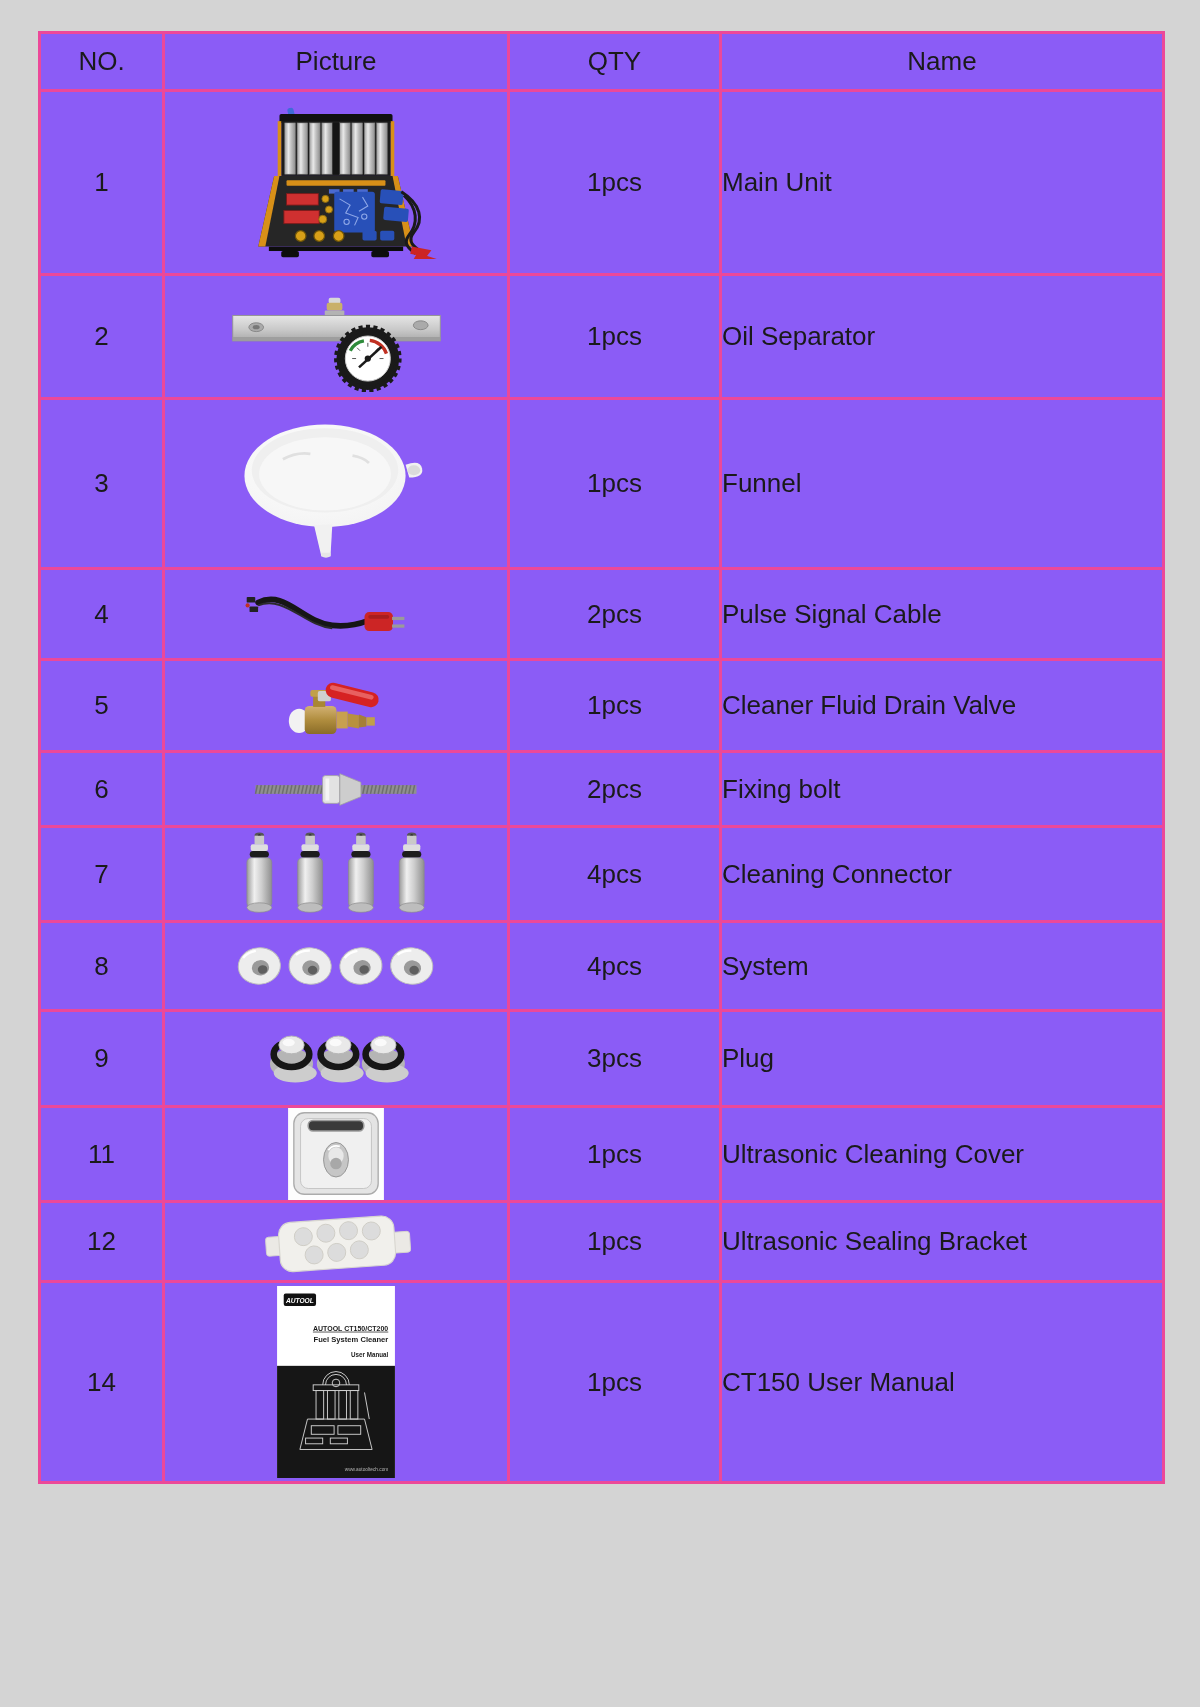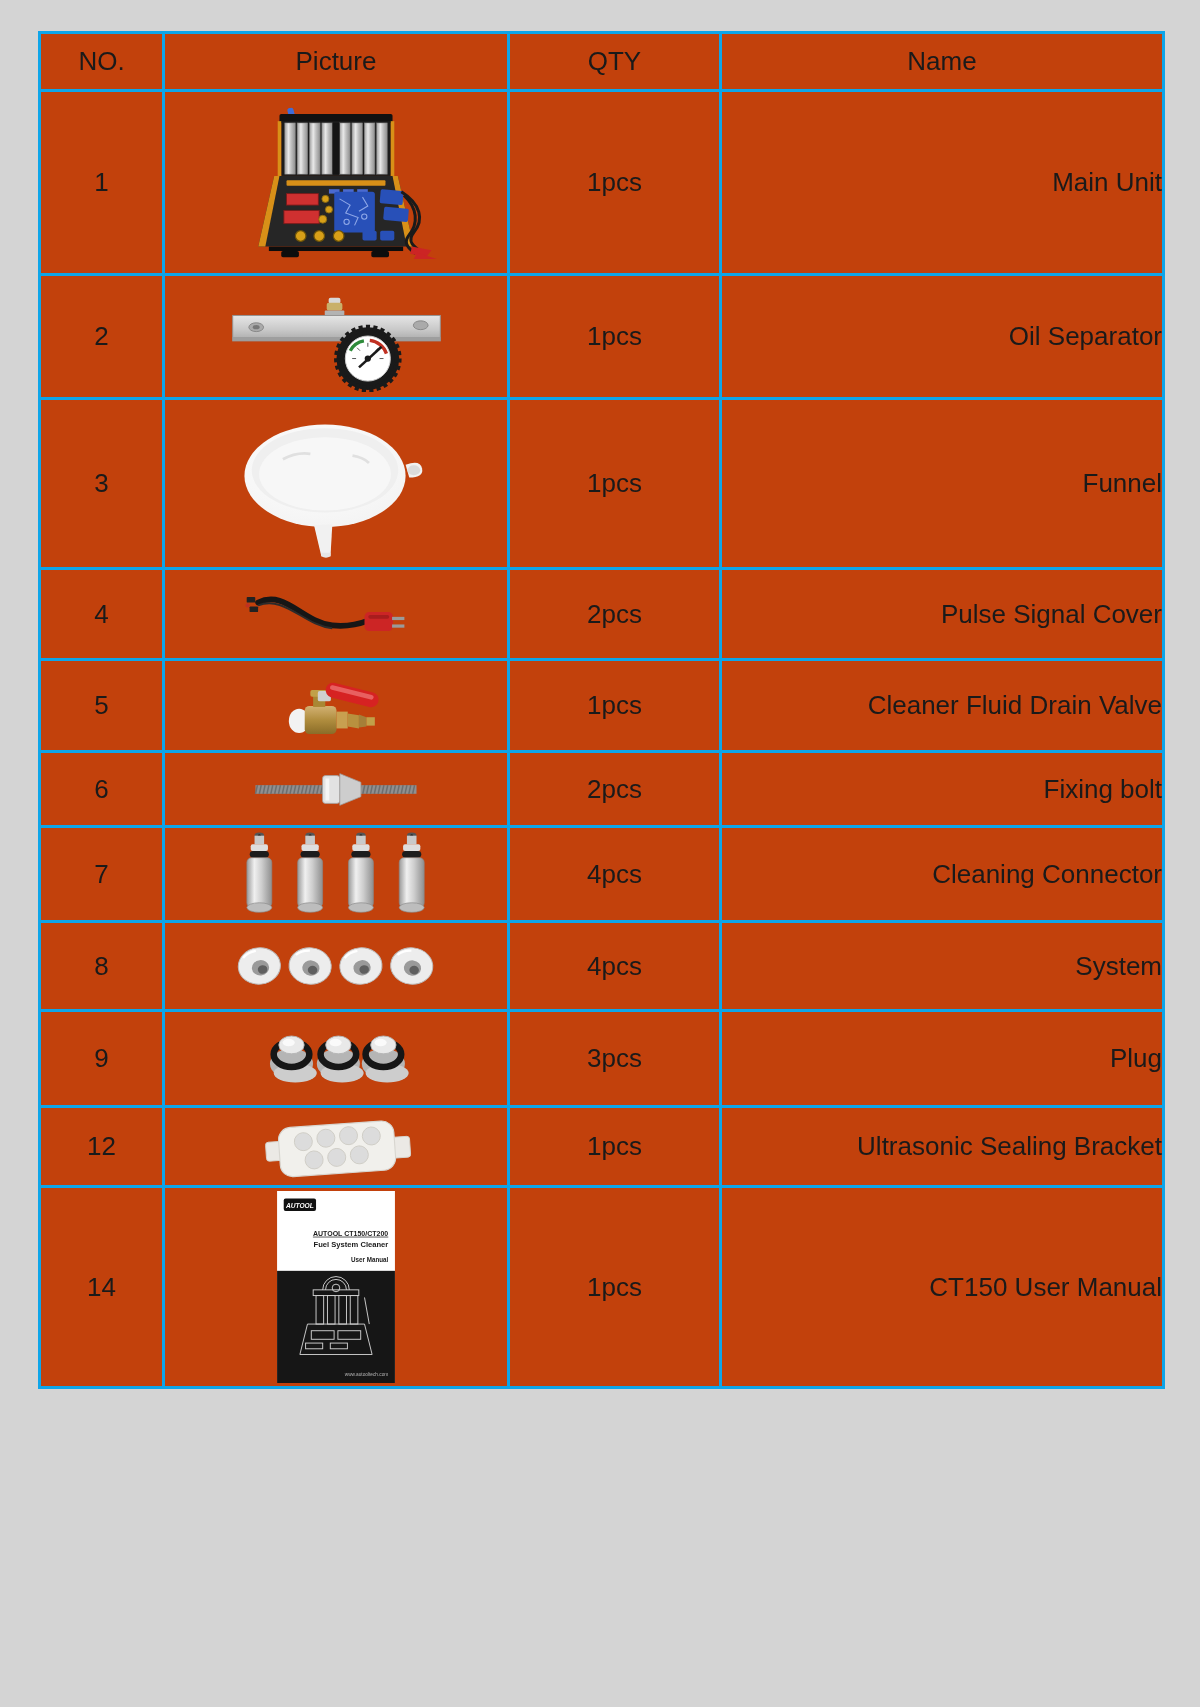--- a/index.html
+++ b/index.html
@@ -11,31 +11,31 @@
     position:relative;
     overflow:hidden;
   }
   .packing-table{
     position:absolute;left:38px;top:31px;
     width:1124px;
     border-collapse:collapse;
     table-layout:fixed;
   }
   .packing-table td,.packing-table th{
-    border:3px solid #0ea5e9;
-    background:#c2410c;
+    border:3px solid #ec4899;
+    background:#8b5cf6;
     font-weight:400;
     font-size:26px;
     vertical-align:middle;
     padding:0;
     overflow:hidden;
   }
   th.h-cell{height:55px;text-align:center;}
   td.no-cell, td.qty-cell{text-align:center;}
-  td.name-cell{text-align:right;padding-left:34px;}
+  td.name-cell{text-align:left;}
   td.pic-cell{text-align:center;}
   .pic{display:flex;align-items:center;justify-content:center;width:100%;height:100%;}
   .pic svg{display:block;}
 </style>
 </head>
 <body>
 
 <table class="packing-table">
   <colgroup>
     <col style="width:124px">
@@ -208,21 +208,21 @@
  <path d="M38 28 C66 14 84 48 116 52 C134 54 146 50 154 47" fill="none" stroke="#161616" stroke-width="6" stroke-linecap="round"></path>
  <path d="M38 31 C66 20 86 52 116 55" fill="none" stroke="#2b2b2b" stroke-width="2"></path>
  <rect x="150" y="38" width="30" height="20" rx="5" fill="#cc2525"></rect>
  <rect x="154" y="41" width="22" height="4" rx="2" fill="#a81d1d"></rect>
  <rect x="179" y="43" width="13" height="3.4" fill="#9a9a9a"></rect>
  <rect x="179" y="51" width="13" height="3.4" fill="#9a9a9a"></rect>
 </svg>
           </div>
         </td>
     <td class="qty-cell">2pcs</td>
-    <td class="name-cell">Pulse Signal Cover</td>
+    <td class="name-cell">Pulse Signal Cable</td>
   </tr>
       <tr style="height: 92px;">
     <td class="no-cell">5</td>
     <td class="pic-cell">
           <div class="pic">
 <svg viewBox="0 0 240 92" width="225" height="86">
  <defs>
   <linearGradient id="dv-b" x1="0" y1="0" x2="0" y2="1">
    <stop offset="0" stop-color="#d2b173"></stop>
                   <stop offset=".5" stop-color="#b08d3e"></stop>
@@ -416,20 +416,39 @@
    <ellipse cx="170" cy="36" rx="19" ry="13.5" fill="none" stroke="#161616" stroke-width="7"></ellipse>
    <ellipse cx="170" cy="26" rx="13.5" ry="9.5" fill="#e9e9e9" stroke="#b5b5b5" stroke-width="1"></ellipse>
    <ellipse cx="167" cy="23.5" rx="6.5" ry="4" fill="#fafafa"></ellipse>
   </g>
 </svg>
           </div>
         </td>
     <td class="qty-cell">3pcs</td>
     <td class="name-cell">Plug</td>
   </tr>
+      <tr style="height: 94px;">
+    <td class="no-cell">11</td>
+    <td class="pic-cell">
+          <div class="pic">
+<svg viewBox="0 0 240 96" width="230" height="92">
+ <rect x="70" y="0" width="100" height="96" fill="#fdfdfd"></rect>
+ <rect x="76" y="5" width="88" height="85" rx="11" fill="#e4e4e4" stroke="#ababab" stroke-width="1.4"></rect>
+ <rect x="83" y="11" width="74" height="73" rx="8" fill="#f0f0f0" stroke="#c4c4c4" stroke-width="1"></rect>
+ <rect x="91" y="13" width="58" height="11" rx="5" fill="#3a3a3a" stroke="#9a9a9a" stroke-width="1.6"></rect>
+ <ellipse cx="120" cy="54" rx="13" ry="18" fill="#c6c6c6" stroke="#949494" stroke-width="1"></ellipse>
+ <ellipse cx="120" cy="50" rx="8" ry="9" fill="#e8e8e8"></ellipse>
+ <ellipse cx="120" cy="58" rx="6" ry="6" fill="#a8a8a8"></ellipse>
+ <path d="M112 44 q4 -6 12 -4" stroke="#ffffff" stroke-width="2" fill="none"></path>
+</svg>
+          </div>
+        </td>
+    <td class="qty-cell">1pcs</td>
+    <td class="name-cell">Ultrasonic Cleaning Cover</td>
+  </tr>
       <tr style="height: 80px;">
     <td class="no-cell">12</td>
     <td class="pic-cell">
           <div class="pic">
 <svg viewBox="0 0 240 76" width="230" height="72">
  <g transform="rotate(-4 120 38)">
   <rect x="46" y="28" width="18" height="20" rx="3" fill="#ebe9e5" stroke="#d6d4ce" stroke-width="1"></rect>
   <rect x="176" y="32" width="22" height="22" rx="3" fill="#ebe9e5" stroke="#d6d4ce" stroke-width="1"></rect>
   <rect x="60" y="14" width="122" height="52" rx="13" fill="#f1f0ec" stroke="#d8d6d0" stroke-width="1.2"></rect>
   <g fill="#dcdcdc" stroke="#cfcdc6" stroke-width="1">

